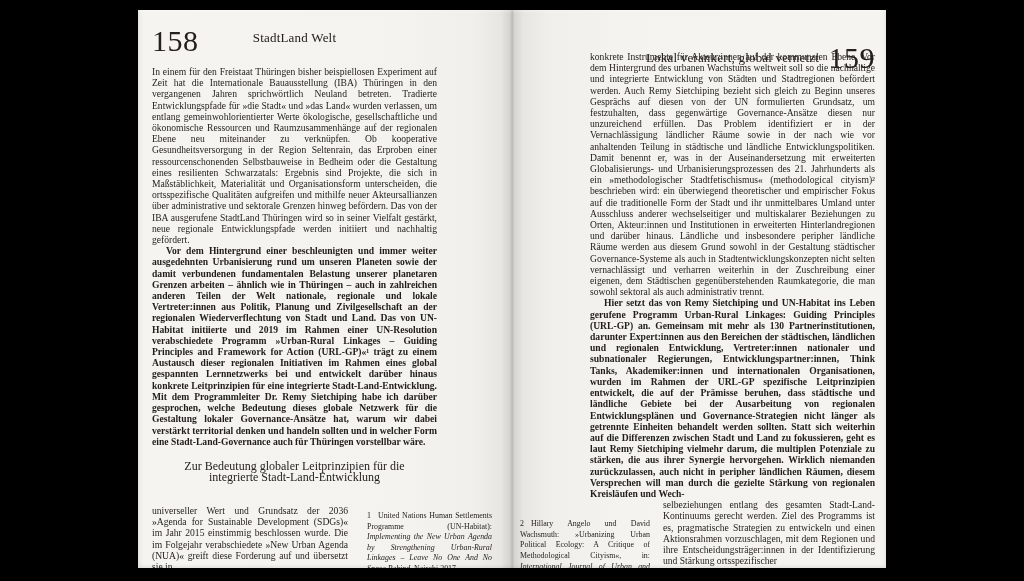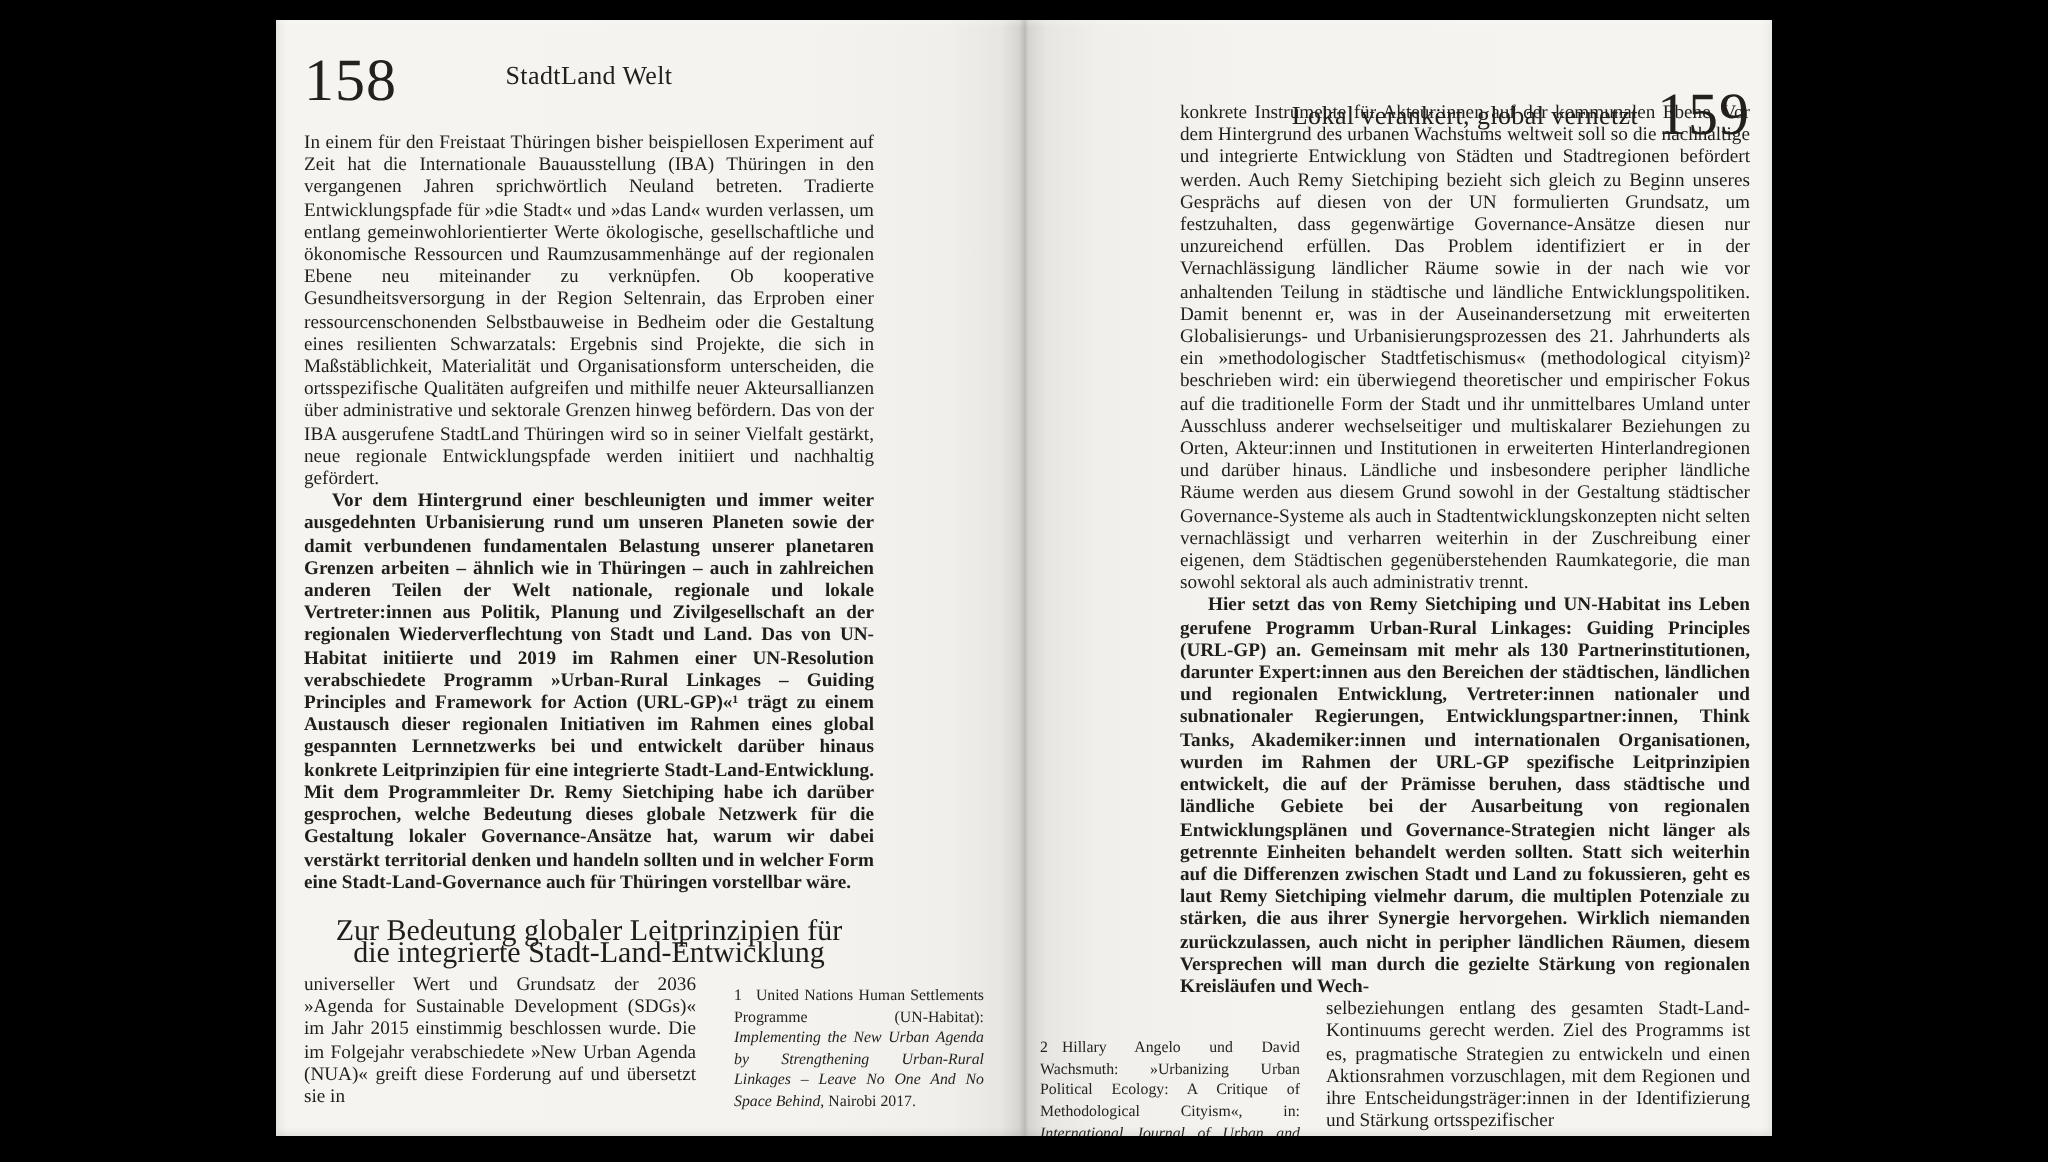--- a/index.html
+++ b/index.html
@@ -54,23 +54,23 @@
   .tb-left  { left:14px; top:56px; }
   .tb-right { left:78px; top:41px; }
   .par {
     margin:0;
     font-size:9.6px; line-height:11.2px;
     text-align:justify;
     hyphens:auto; -webkit-hyphens:auto;
   }
   .indent { text-indent:14px;font-weight:bold; }
   .section-heading {
-    font-size:15px; line-height:11.5px; font-weight:normal;
+    font-size:12px; line-height:11.5px; font-weight:normal;
     text-align:center;
-    margin:14px 8px 3px 8px;
+    margin:14px 8px 21px 8px;
   }
   .wrap-row { display:flex; align-items:flex-start; }
   .wrap-row-left  { width:340px; }
   .wrap-row-left .narrow { width:196px; }
   .wrap-row-left .footnote { width:125px; margin-left:19px; margin-top:6px; }
   .wrap-row-right { width:355px; margin-left:-70px; }
   .wrap-row-right .footnote { width:130px; margin-right:13px; margin-top:20px; }
   .wrap-row-right .narrow { width:212px; }
   .footnote {
     font-size:7.9px; line-height:10.6px;

